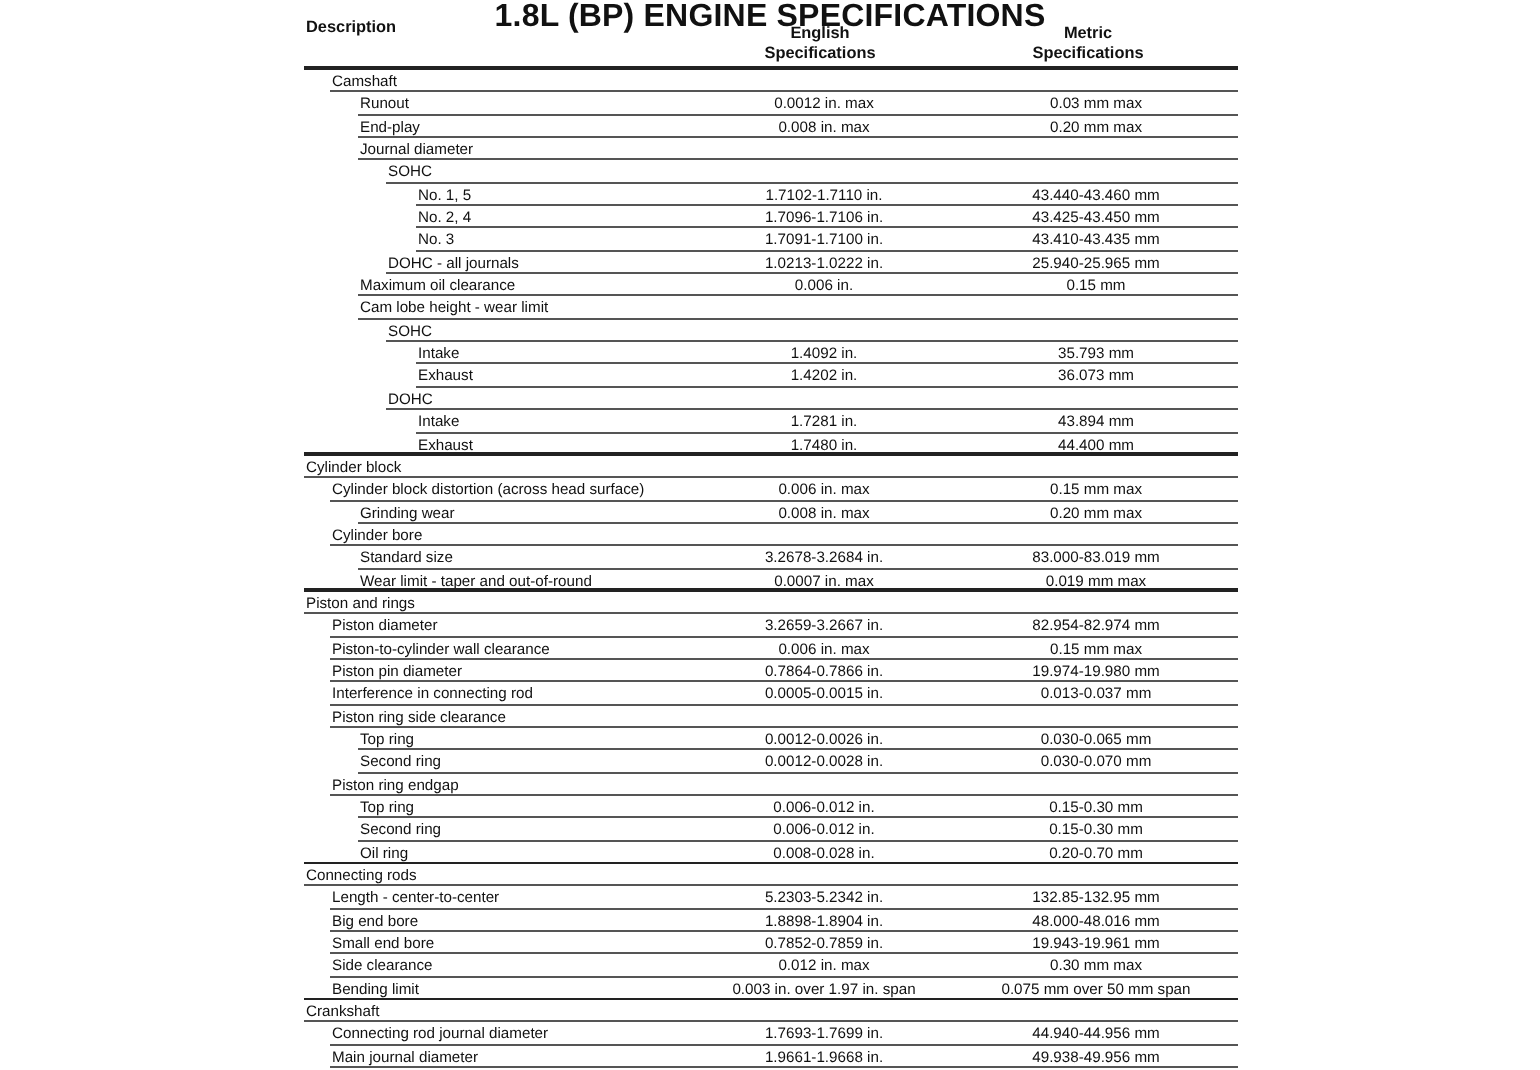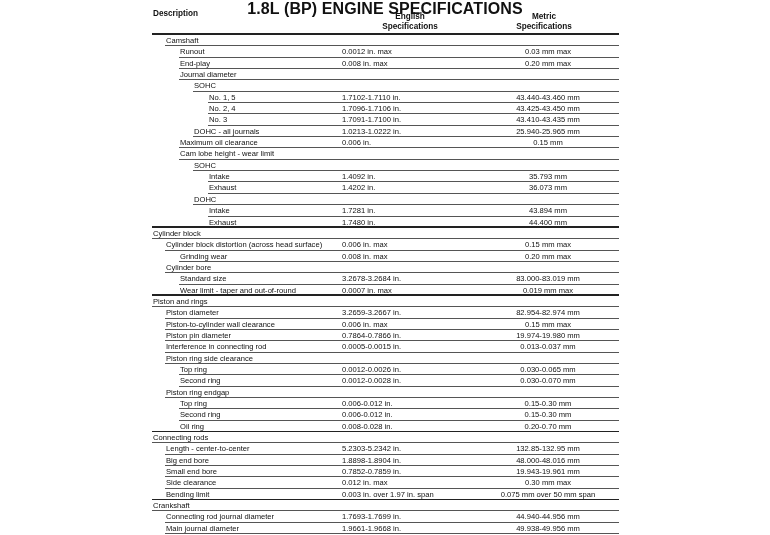--- a/index.html
+++ b/index.html
@@ -8,21 +8,21 @@
   .title { position: absolute; left: 0; width: 770px; top: 0px; text-align: center;
            font-weight: bold; font-size: 16px; letter-spacing: 0.1px; }
   .hdr { position: absolute; font-weight: bold; font-size: 8.2px; text-align: center; line-height: 10px; }
   .hdr-desc { left: 153px; top: 9px; text-align: left; }
   .hdr-eng { left: 340px; width: 140px; top: 12px; }
   .hdr-met { left: 474px; width: 140px; top: 12px; }
   .hdr-line { position: absolute; left: 152px; width: 467px; top: 33px; height: 1.5px; background: #222; }
   .table { position: absolute; left: 152px; top: 35px; width: 467px; }
   .row { position: relative; height: 11.35px; font-size: 7.6px; line-height: 11.35px; }
   .row .desc { position: absolute; top: 0; white-space: nowrap; }
-  .row .eng { position: absolute; left: 190px; width: 140px; text-align: left; top: 0; white-space: nowrap; }
+  .row .eng { position: absolute; left: 190px; width: 140px; text-align: center; top: 0; white-space: nowrap; }
   .row .met { position: absolute; left: 326px; width: 140px; text-align: center; top: 0; white-space: nowrap; }
   .row .rule { position: absolute; right: 0; bottom: 0; height: 1px; background: #555; }
   .row.section-end .rule { height: 1.5px; background: #222; left: 0 !important; }
   .l0 .desc { left: 1px; }   .l0 .rule { left: 0; }
   .l1 .desc { left: 14px; }  .l1 .rule { left: 13px; }
   .l2 .desc { left: 28px; }  .l2 .rule { left: 27px; }
   .l3 .desc { left: 42px; }  .l3 .rule { left: 41px; }
   .l4 .desc { left: 57px; }  .l4 .rule { left: 56px; }
 </style>
 </head>

